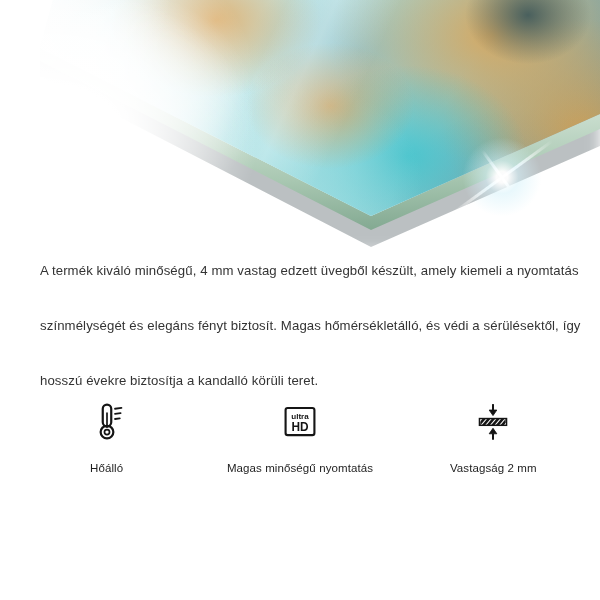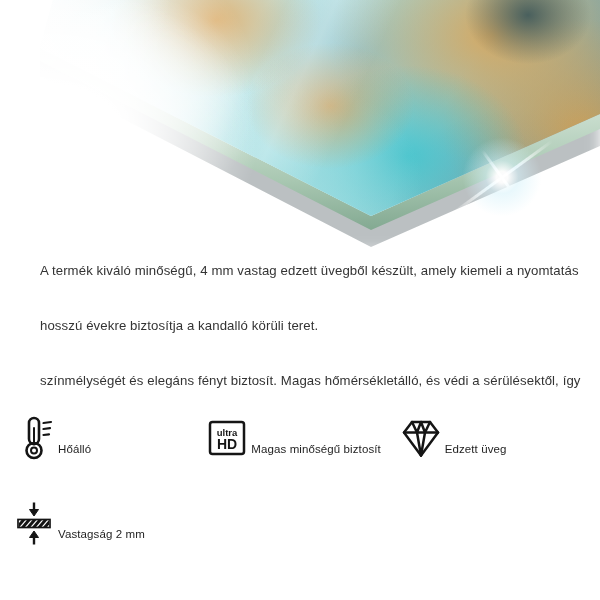--- a/index.html
+++ b/index.html
@@ -47,21 +47,21 @@
   .content{position:absolute;left:40px;top:228px;width:522px;}
   .title{margin:0;font-family:"Liberation Serif",serif;font-weight:400;
          font-size:26px;line-height:33px;color:#1a1a1a;letter-spacing:0.2px;}
   .title span{display:block;}
   .desc{margin:17px 0 0 0;font-size:13.2px;line-height:25px;color:#333333;letter-spacing:0.1px;}
   .desc span{display:block;white-space:nowrap;margin-top:30px;}
 
   
   .features{position:absolute;left:10px;top:398px;width:580px;display:grid;
             grid-template-columns:1fr 1fr 1fr;grid-auto-rows:76px;row-gap:9px;}
-  .feature{display:flex;flex-direction:row;align-items:center;padding-top:4px;text-align:center;}
+  .feature{display:flex;flex-direction:column;align-items:center;padding-top:4px;text-align:center;}
   .feature svg{display:block;height:46px;}
   .feature .label{margin-top:21px;font-size:11.5px;color:#1e1e1e;letter-spacing:0.1px;}
   .ico{stroke:#151515;fill:none;stroke-width:2.5;stroke-linecap:round;stroke-linejoin:round;}
 </style>
 </head>
 <body>
 
 <div class="page">
 
   <div class="hero">
@@ -72,22 +72,22 @@
     <div class="sparkle">
       <div class="ray ray-a"></div>
       <div class="ray ray-b"></div>
       <div class="glow"></div>
     </div>
   </div>
 
   <div class="content">
     <p class="desc">
       <span>A termék kiváló minőségű, 4 mm vastag edzett üvegből készült, amely kiemeli a nyomtatás</span>
+      <span>színmélységét és elegáns fényt biztosít. Magas hőmérsékletálló, és védi a sérülésektől, így</span>
       <span>hosszú évekre biztosítja a kandalló körüli teret.</span>
-      <span>színmélységét és elegáns fényt biztosít. Magas hőmérsékletálló, és védi a sérülésektől, így</span>
     </p>
   </div>
 
   <div class="features">
 
     <div class="feature">
       <svg width="48" height="46" viewBox="0 0 48 46">
         <g class="ico">
           <rect x="19" y="3" width="10" height="26" rx="5" stroke-width="2.6"></rect>
           <circle cx="24" cy="35.5" r="7.5" stroke-width="2.6"></circle>
@@ -100,36 +100,24 @@
       </svg>
       <span class="label">Hőálló</span>
     </div>
 
     <div class="feature">
       <svg width="48" height="46" viewBox="0 0 48 46">
         <rect class="ico" x="7" y="7" width="34" height="32" rx="2.5" stroke-width="3"></rect>
         <text x="24" y="20.5" text-anchor="middle" font-family="Liberation Sans, sans-serif" font-size="9.5" font-weight="700" fill="#151515">ultra</text>
         <text x="24" y="34" text-anchor="middle" font-family="Liberation Sans, sans-serif" font-size="14" font-weight="700" fill="#151515">HD</text>
       </svg>
-      <span class="label">Magas minőségű biztosít</span>
+      <span class="label">Magas minőségű nyomtatás</span>
     </div>
 
 
-    <div class="feature">
-      <svg width="48" height="46" viewBox="0 0 48 46">
-        <g class="ico" stroke-width="2.3">
-          <path d="M15 7 L33 7 L41 17.5 L24 40.5 L7 17.5 Z"></path>
-          <line x1="7" y1="17.5" x2="41" y2="17.5"></line>
-          <polyline points="15,7 20,17.5 24,7 28,17.5 33,7"></polyline>
-          <line x1="20" y1="17.5" x2="24" y2="40.5"></line>
-          <line x1="28" y1="17.5" x2="24" y2="40.5"></line>
-        </g>
-      </svg>
-      <span class="label">Edzett üveg</span>
-    </div>
 
 
     <div class="feature">
       <svg width="48" height="46" viewBox="0 0 48 46">
         <defs>
           <clipPath id="barClip">
               <rect x="9" y="20" width="30" height="7"></rect>
             </clipPath>
         </defs>
         <g stroke="#151515" fill="#151515">

